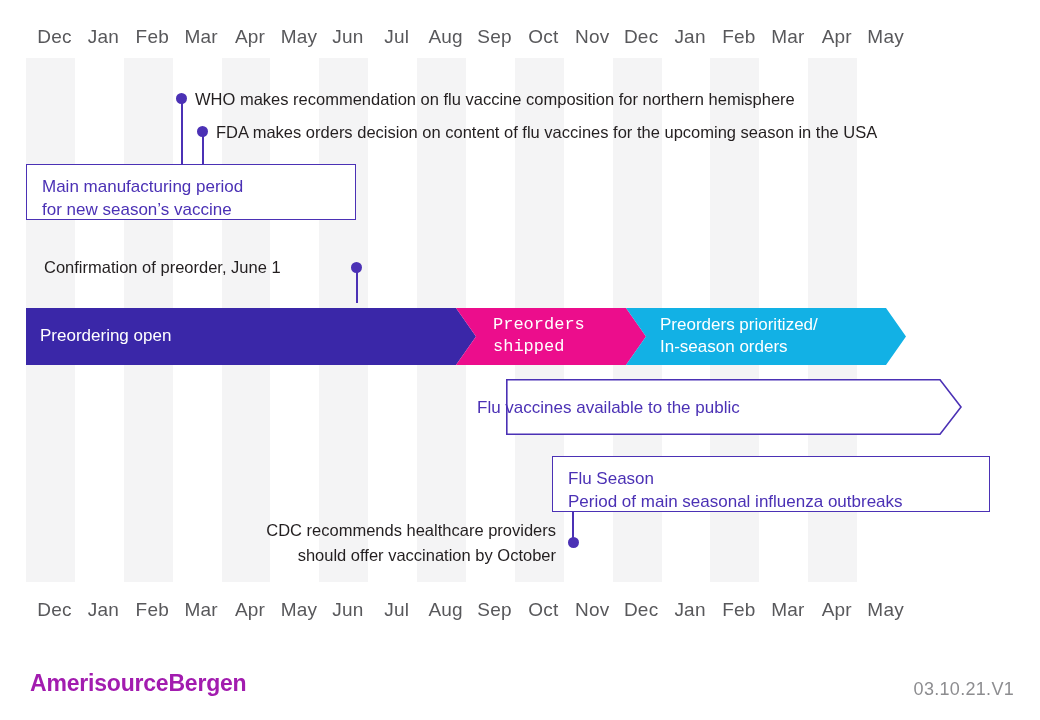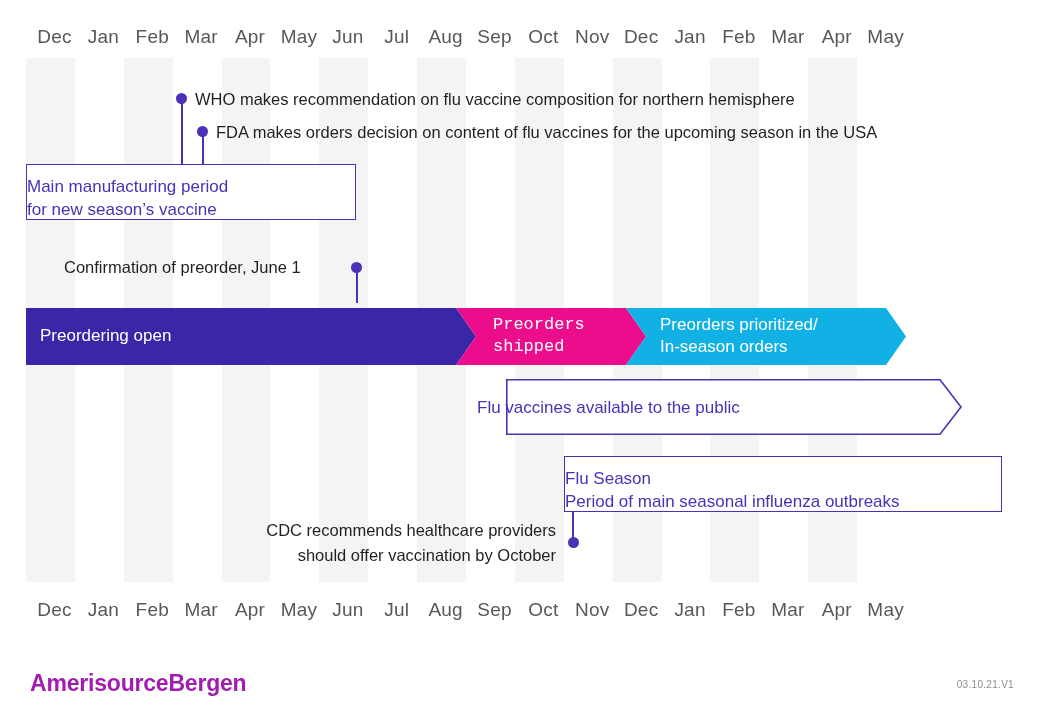--- a/index.html
+++ b/index.html
@@ -88,21 +88,21 @@
   
   .callout {
     position: absolute;
     box-sizing: border-box;
     border: 1.6px solid #4b31b5;
     background: #ffffff;
     color: #4b31b5;
     font-size: 17px;
     line-height: 23px;
     z-index: 4;
-    padding: 10px 0 0 0;
+    padding: 10px 0 0 15px;
   }
   .callout .l2 { display: block; }
 
   
   .callout-arrow {
     position: absolute;
     z-index: 4;
   }
   .callout-arrow svg { display: block; }
   .callout-arrow .ca-text {
@@ -143,21 +143,21 @@
     font-size: 23px;
     font-weight: bold;
     color: #a21caf;
     letter-spacing: -0.2px;
     z-index: 6;
   }
   .version {
     position: absolute;
     right: 26px;
     top: 679px;
-    font-size: 10px;
+    font-size: 18px;
     color: #8d8d90;
     letter-spacing: 0.3px;
     z-index: 6;
   }
 </style>
 </head>
 <body>
 
 <div id="canvas">
 
@@ -200,21 +200,21 @@
 
   <div class="dot" style="left:197px; top:126px;"></div>
   <div class="leader" style="left:201.5px; top:131px; height:33px;"></div>
   <div class="note" style="left:216px; top:120px;">FDA makes orders decision on content of flu vaccines for the upcoming season in the USA</div>
 
   <div class="callout" style="left:26px; top:164px; width:330px; height:56px;">
     <span class="l1">Main manufacturing period</span>
     <span class="l2">for new season’s vaccine</span>
   </div>
 
-  <div class="note" style="left:64px; top:255px;">Confirmation of preorder, June 1</div>
+  <div class="note" style="left:44px; top:255px;">Confirmation of preorder, June 1</div>
   <div class="dot" style="left:351px; top:262px;"></div>
   <div class="leader" style="left:355.5px; top:267px; height:36px;"></div>
 
   <div class="bar-wrap">
     <svg width="880" height="57" viewBox="0 0 880 57" xmlns="http://www.w3.org/2000/svg">
       <path id="seg0" d="M 0 0 L 430 0 L 450 28.5 L 430 57 L 0 57 Z" fill="#3a27a8"></path>
       <path id="seg1" d="M 430 0 L 600 0 L 620 28.5 L 600 57 L 430 57 L 450 28.5 Z" fill="#ec0d8c"></path>
       <path id="seg2" d="M 600 0 L 860 0 L 880 28.5 L 860 57 L 600 57 L 620 28.5 Z" fill="#12b1e5"></path>
     </svg>
     <div class="seg-label" style="left:14px; top:17px;">Preordering open</div>
@@ -228,21 +228,21 @@
     </div>
   </div>
 
   <div class="callout-arrow" style="left:462px; top:379px;padding-left:44px;">
     <svg width="456" height="56" viewBox="0 0 456 56" xmlns="http://www.w3.org/2000/svg">
       <path d="M 0.8 0.8 L 434 0.8 L 455 28 L 434 55.2 L 0.8 55.2 Z" fill="#ffffff" stroke="#4b31b5" stroke-width="1.6"></path>
     </svg>
     <div class="ca-text">Flu vaccines available to the public</div>
   </div>
 
-  <div class="callout" style="left:564px; top:456px; width:438px; height:56px;">
+  <div class="callout" style="left:552px; top:456px; width:438px; height:56px;">
     <span class="l1">Flu Season</span>
     <span class="l2">Period of main seasonal influenza outbreaks</span>
   </div>
 
   <div class="note right-align" style="left:190px; top:518px; width:366px;">
     <span>CDC recommends healthcare providers</span><br>
     <span>should offer vaccination by October</span>
   </div>
   <div class="leader" style="left:572px; top:512px; height:30px;"></div>
   <div class="dot" style="left:567.5px; top:537px;"></div>

